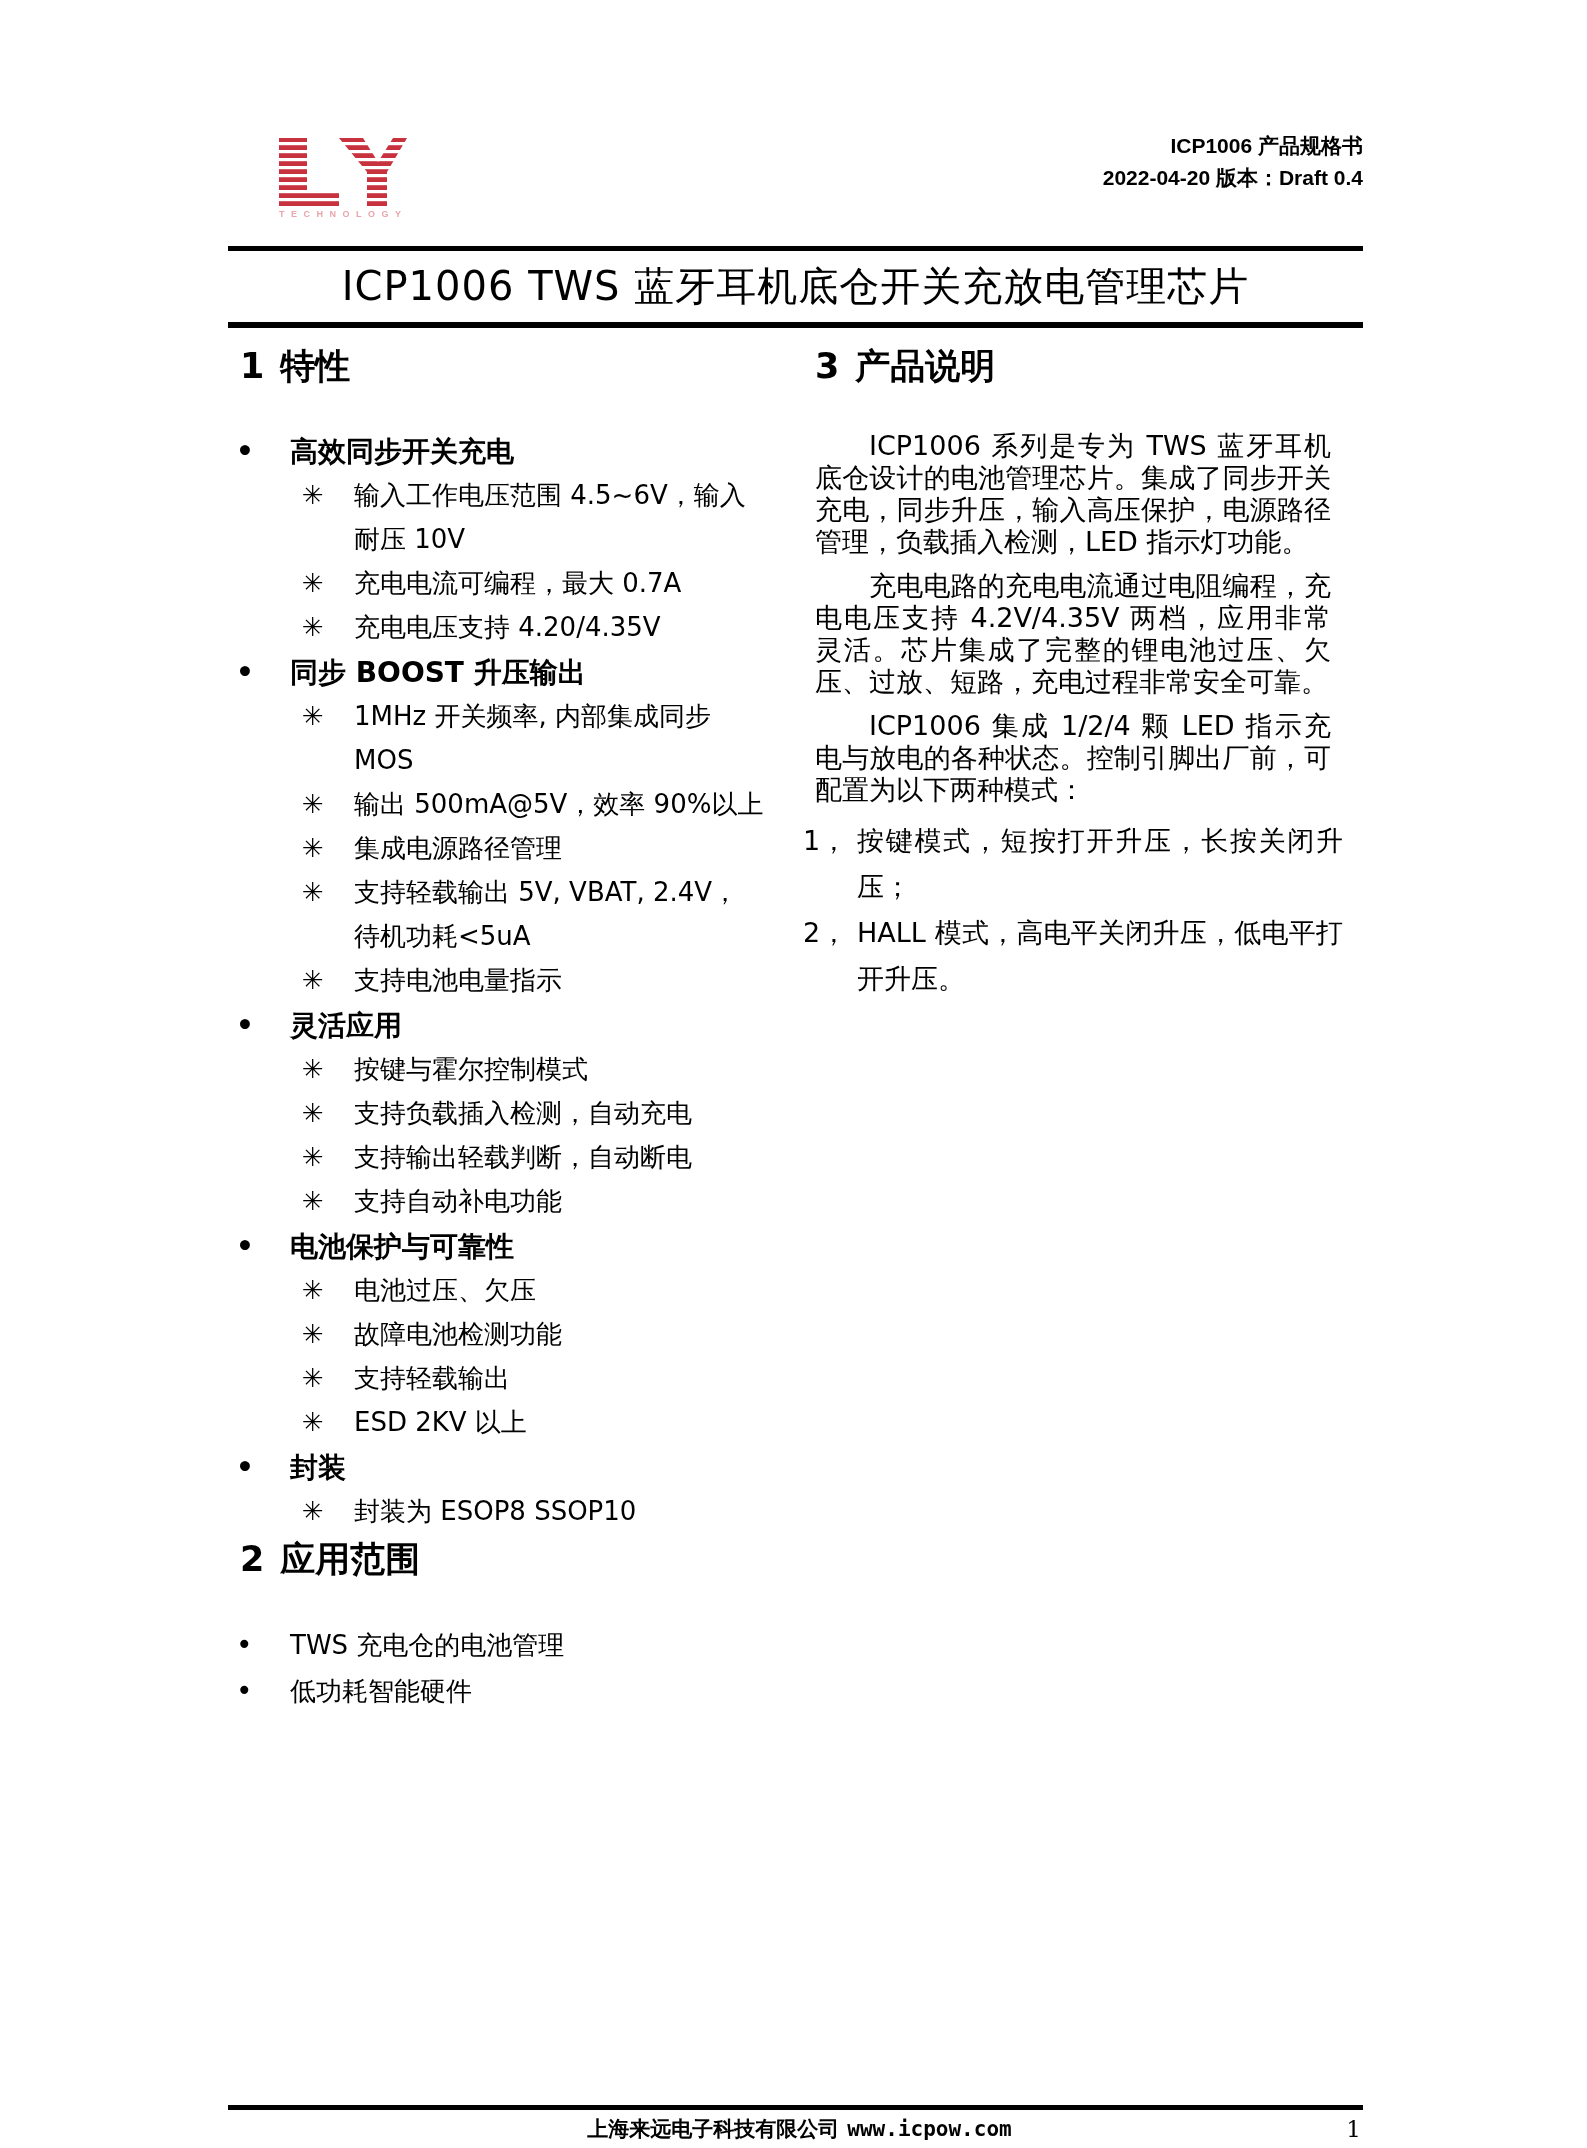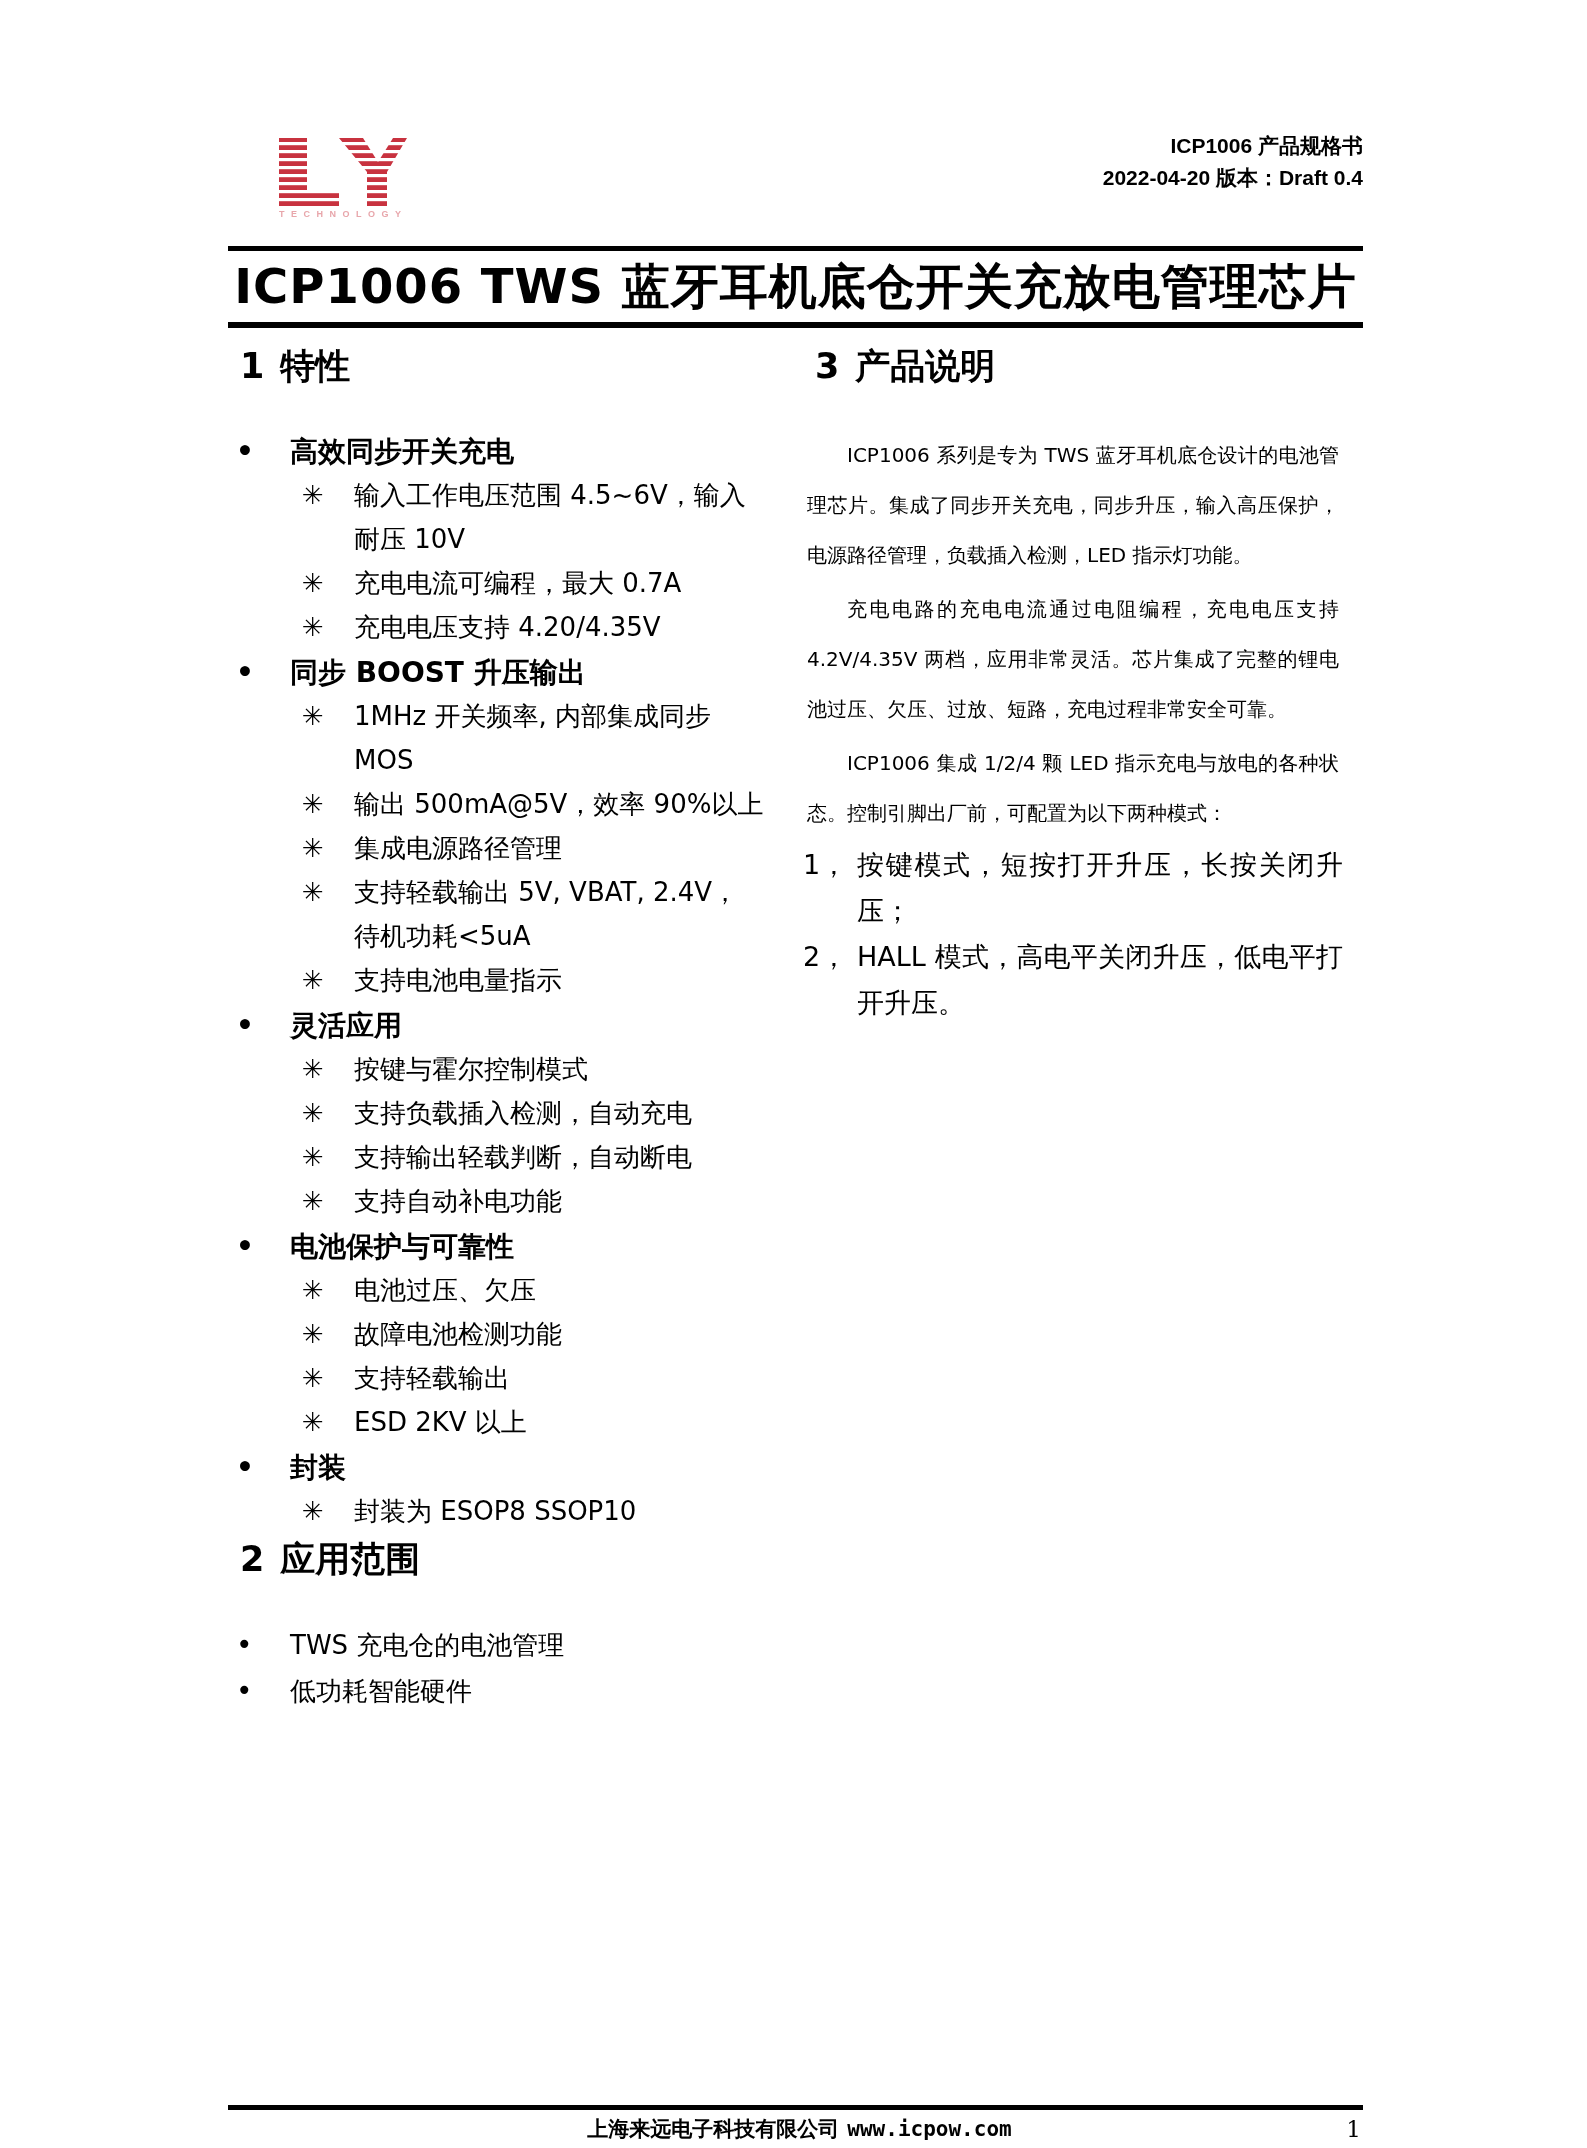--- a/index.html
+++ b/index.html
@@ -80,22 +80,22 @@
   .rule-footer { top: 2105px; height: 5px; }
 
   
   .doc-title {
     position: absolute;
     left: 228px;
     top: 255px;
     width: 1135px;
     text-align: center;
     font-family: "DejaVu Sans", sans-serif;
-    font-weight: 700;
-    font-size: 48px;
+    font-weight: 400;
+    font-size: 40px;
     line-height: 62px;
     letter-spacing: 1px;
     white-space: nowrap;
   }
 
   
   .columns {
     position: absolute;
     left: 228px;
     top: 342px;
@@ -166,23 +166,23 @@
     position: absolute;
     left: 12px;
     top: 0;
     font-size: 26px;
     line-height: 44px;
     font-family: "DejaVu Sans", sans-serif;
   }
 
   
   p.para {
-    margin: 4px;
-    font-size: 20px;
-    line-height: 50px;
+    margin: 12px;
+    font-size: 27px;
+    line-height: 32px;
     text-align: justify;
     text-justify: inter-ideograph;
     text-indent: 2em;
   }
   p.para.noindent { text-indent: 0; }
 
   ol.modes {
     list-style: none;
     margin: 0;
     padding: 0;

